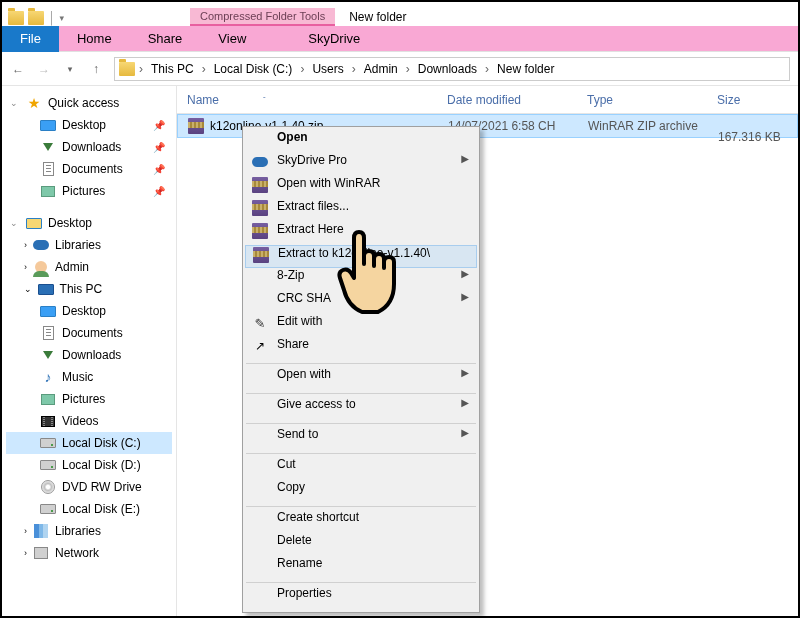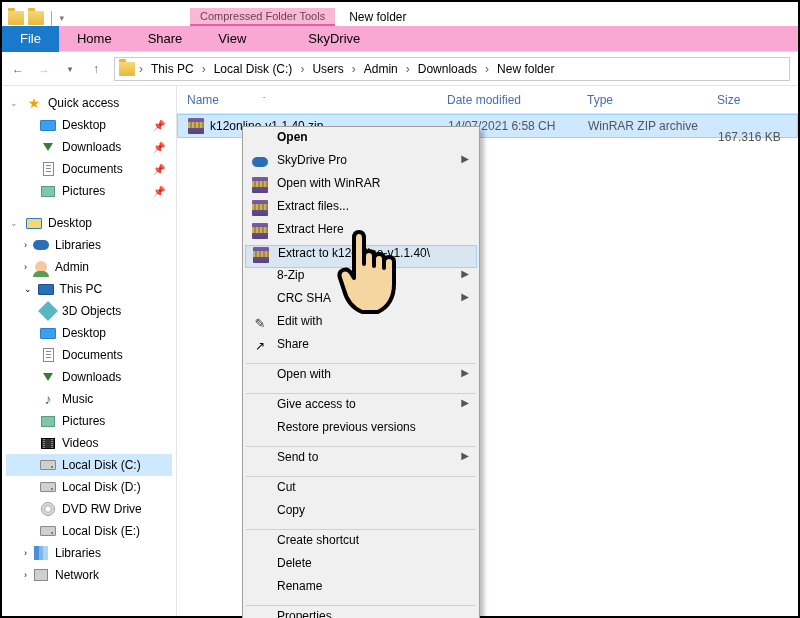--- a/index.html
+++ b/index.html
@@ -214,26 +214,20 @@
           </div>
         <div class="side-item">
             <span class="chev">⌄</span>
             <span class="ico">
               <span class="ico-monitor"></span>
             </span>
             <span>This PC</span>
           </div>
         <div class="side-item sub">
             <span class="ico">
-              <span class="ico-3d"></span>
-            </span>
-            <span>3D Objects</span>
-          </div>
-        <div class="side-item sub">
-            <span class="ico">
               <span class="ico-desktop"></span>
             </span>
             <span>Desktop</span>
           </div>
         <div class="side-item sub">
             <span class="ico">
               <span class="ico-doc"></span>
             </span>
             <span>Documents</span>
           </div>
@@ -379,23 +373,20 @@
   <div class="menu-sep"></div>
   <div class="menu-item">
       <span>Open with</span>
       <span class="m-arrow">▶</span>
     </div>
   <div class="menu-sep"></div>
   <div class="menu-item">
       <span>Give access to</span>
       <span class="m-arrow">▶</span>
     </div>
-  <div class="menu-item">
-      <span>Restore previous versions</span>
-    </div>
   <div class="menu-sep"></div>
   <div class="menu-item">
       <span>Send to</span>
       <span class="m-arrow">▶</span>
     </div>
   <div class="menu-sep"></div>
   <div class="menu-item">
       <span>Cut</span>
     </div>
   <div class="menu-item">

